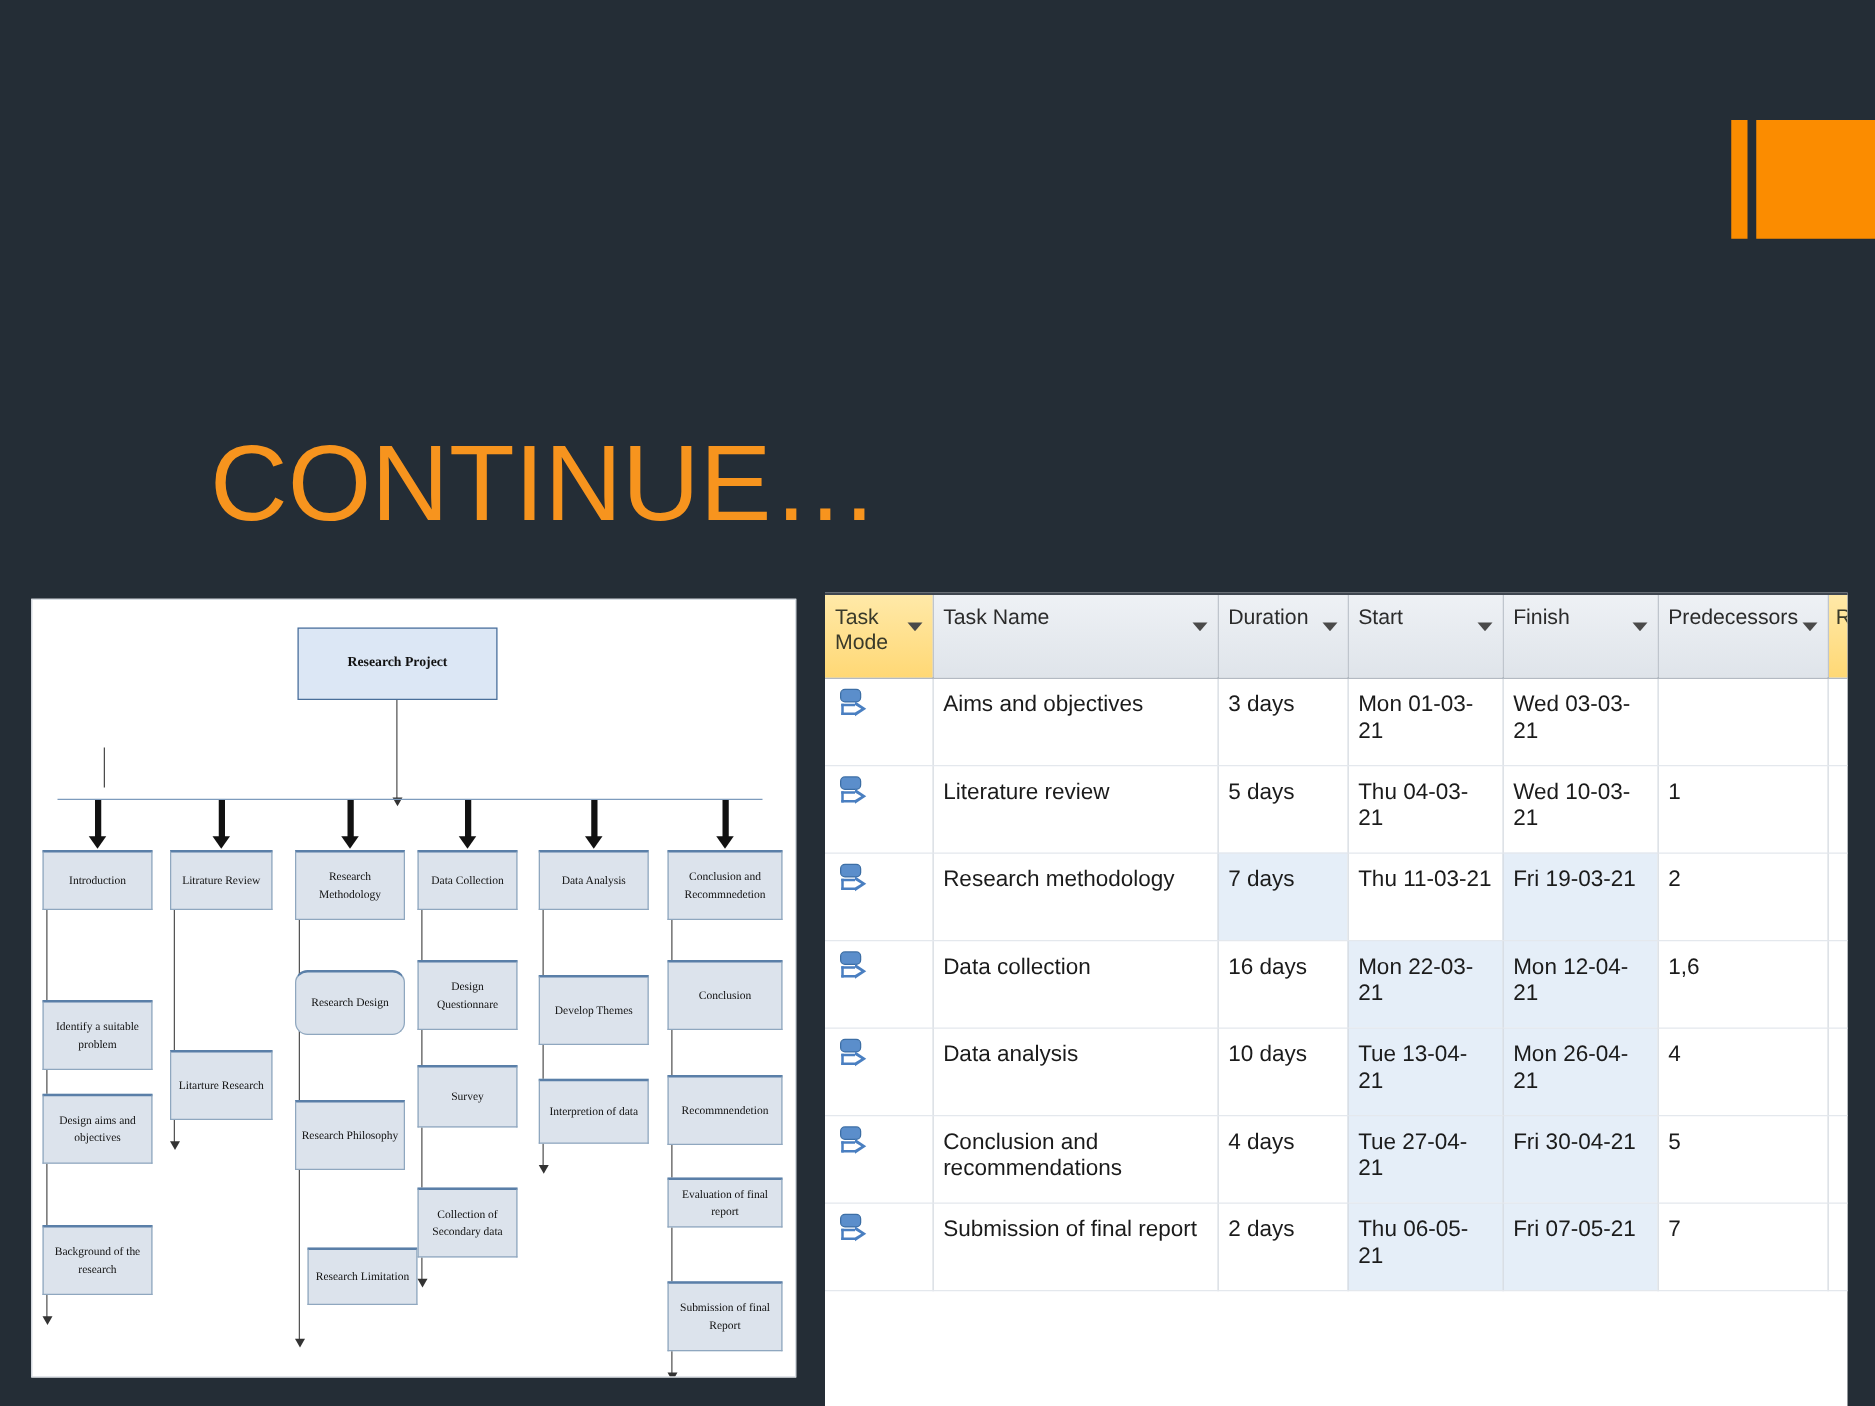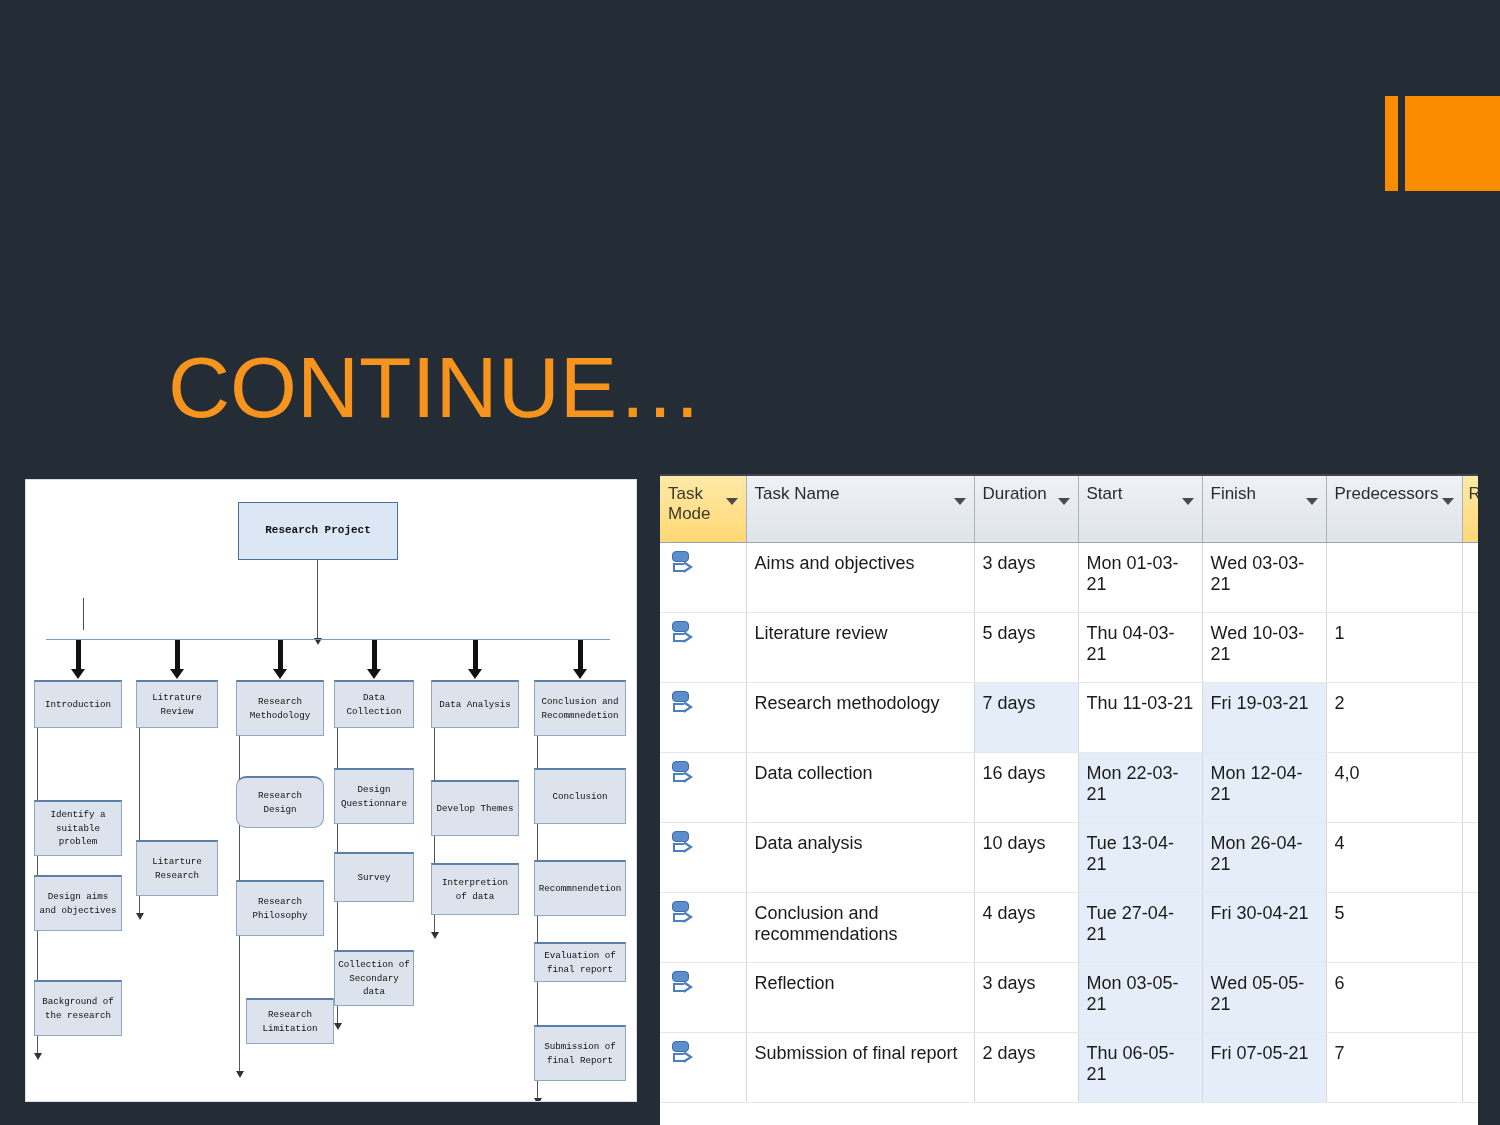--- a/index.html
+++ b/index.html
@@ -49,21 +49,21 @@
     background: #ffffff;
     border: 1px solid #d8dde3;
     overflow: hidden;
   }
   .fbox {
     position: absolute;
     background: #dce3ec;
     border: 1px solid #8fa7bf;
     border-top: 2px solid #5a7fa8;
     color: #111;
-    font-family: Liberation Mono, monospace;
+    font-family: Liberation Serif, serif;
     font-size: 9.2px;
     line-height: 1.45;
     text-align: center;
     display: flex;
     align-items: center;
     justify-content: center;
     padding: 1px 2px;
   }
   .fbox.root {
     background: #dce7f5;
@@ -330,21 +330,21 @@
             <td class="mode">
               <div class="icon-mode">
                 <span class="pin"></span>
                 <span class="arr"></span>
               </div>
             </td>
             <td>Data collection</td>
             <td>16 days</td>
             <td class="shade">Mon 22-03-21</td>
             <td class="shade">Mon 12-04-21</td>
-            <td>4,0</td>
+            <td>1,6</td>
             <td></td>
           </tr>
           <tr>
             <td class="mode">
               <div class="icon-mode">
                 <span class="pin"></span>
                 <span class="arr"></span>
               </div>
             </td>
             <td>Data analysis</td>
@@ -368,34 +368,20 @@
             <td>5</td>
             <td></td>
           </tr>
           <tr>
             <td class="mode">
               <div class="icon-mode">
                 <span class="pin"></span>
                 <span class="arr"></span>
               </div>
             </td>
-            <td>Reflection</td>
-            <td>3 days</td>
-            <td class="shade">Mon 03-05-21</td>
-            <td class="shade">Wed 05-05-21</td>
-            <td>6</td>
-            <td></td>
-          </tr>
-          <tr>
-            <td class="mode">
-              <div class="icon-mode">
-                <span class="pin"></span>
-                <span class="arr"></span>
-              </div>
-            </td>
             <td>Submission of final report</td>
             <td>2 days</td>
             <td class="shade">Thu 06-05-21</td>
             <td class="shade">Fri 07-05-21</td>
             <td>7</td>
             <td></td>
           </tr>
         </tbody>
     </table>
   </div>

